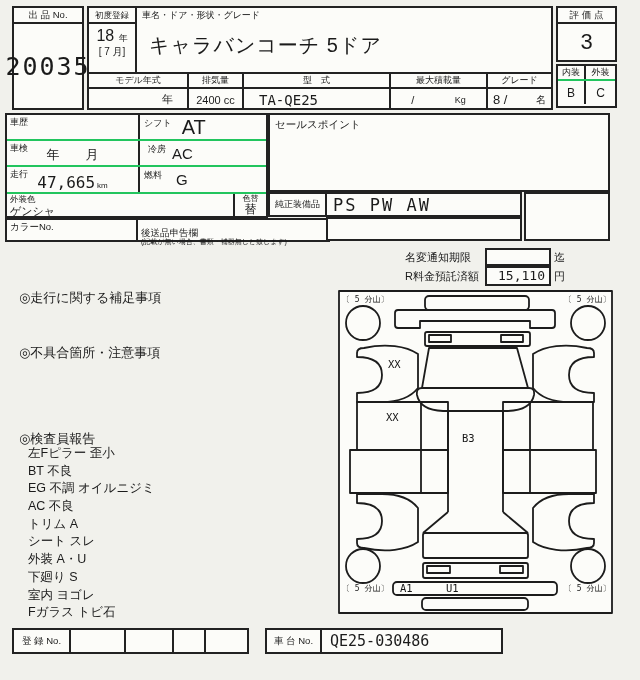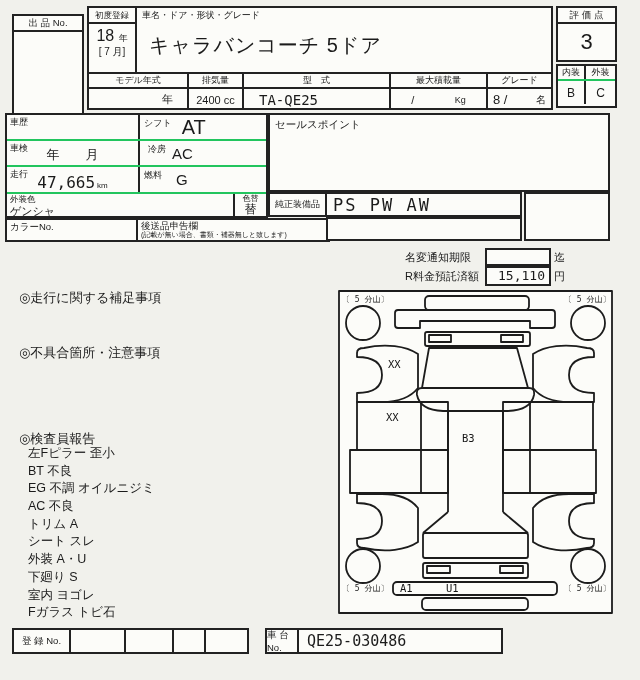--- a/index.html
+++ b/index.html
@@ -25,22 +25,23 @@
   .feebox{border:2px solid #222;background:#fcfcf9;height:100%}
   svg text{fill:#151515;font-family:"DejaVu Sans Mono","Liberation Mono",monospace}
   .tire{font-size:8px}
   .mark{font-size:10.5px}
 </style>
 </head>
 <body>
 
 <div class="sheet">
 
-  <div class="box" style="left:12px;top:14px;width:72px;height:104px">
+  <div class="box" style="left:12px;top:6px;width:72px;height:104px">
     <div class="hdr">出 品 No.</div>
+    <div class="lotval mono">20035</div>
   </div>
 
   <div class="box" style="left:87px;top:6px;width:466px;height:104px">
     <div class="flex" style="height:64px">
       <div class="cell br" style="width:48px">
         <div class="hdr" style="font-size:8.5px">初度登録</div>
         <div style="text-align:center;padding-top:3px">
           <span style="font-size:16px">18</span>
           <span style="font-size:9px">年</span>
         </div>
@@ -134,21 +135,21 @@
         <div style="font-size:12px;line-height:12px">替</div>
       </div>
     </div>
   </div>
 
   <div class="box" style="left:5px;top:218px;width:133px;height:24px">
     <div class="sm" style="font-size:9.5px">カラーNo.</div>
   </div>
 
   <div class="box" style="left:136px;top:218px;width:194px;height:24px">
-    <div style="font-size:9.5px;line-height:10px;padding:1px 0 0 3px">後送品申告欄</div>
+    <div style="font-size:9.5px;line-height:10px;padding:8px 0 0 3px">後送品申告欄</div>
     <div style="font-size:7px;line-height:8px;padding-left:3px;white-space:nowrap">(記載が無い場合、書類・補器無しと致します)</div>
   </div>
 
   <div class="box" style="left:268px;top:113px;width:342px;height:79px">
     <div style="font-size:10.5px;padding:3px 0 0 5px">セールスポイント</div>
   </div>
 
   <div class="box flex" style="left:268px;top:192px;width:254px;height:25px">
     <div class="br vcenter hcenter" style="width:57px;font-size:9px">純正装備品</div>
     <div class="vcenter mono" style="flex:1;font-size:17px;letter-spacing:2px;padding-left:6px">PS PW AW</div>
@@ -231,17 +232,17 @@
   </svg>
 
   <div class="box flex" style="left:12px;top:628px;width:237px;height:26px">
     <div class="br vcenter hcenter" style="width:57px;font-size:9.5px">登 録 No.</div>
     <div class="br" style="width:55px"></div>
     <div class="br" style="width:48px"></div>
     <div class="br" style="width:32px"></div>
     <div style="flex:1"></div>
   </div>
   <div class="box flex" style="left:265px;top:628px;width:238px;height:26px">
-    <div class="br vcenter hcenter" style="width:32px;font-size:9.5px">車 台 No.</div>
+    <div class="br vcenter hcenter" style="width:55px;font-size:9.5px">車 台 No.</div>
     <div class="vcenter mono" style="flex:1;font-size:15px;padding-left:8px">QE25-030486</div>
   </div>
 
 </div>
 
 </body></html>

